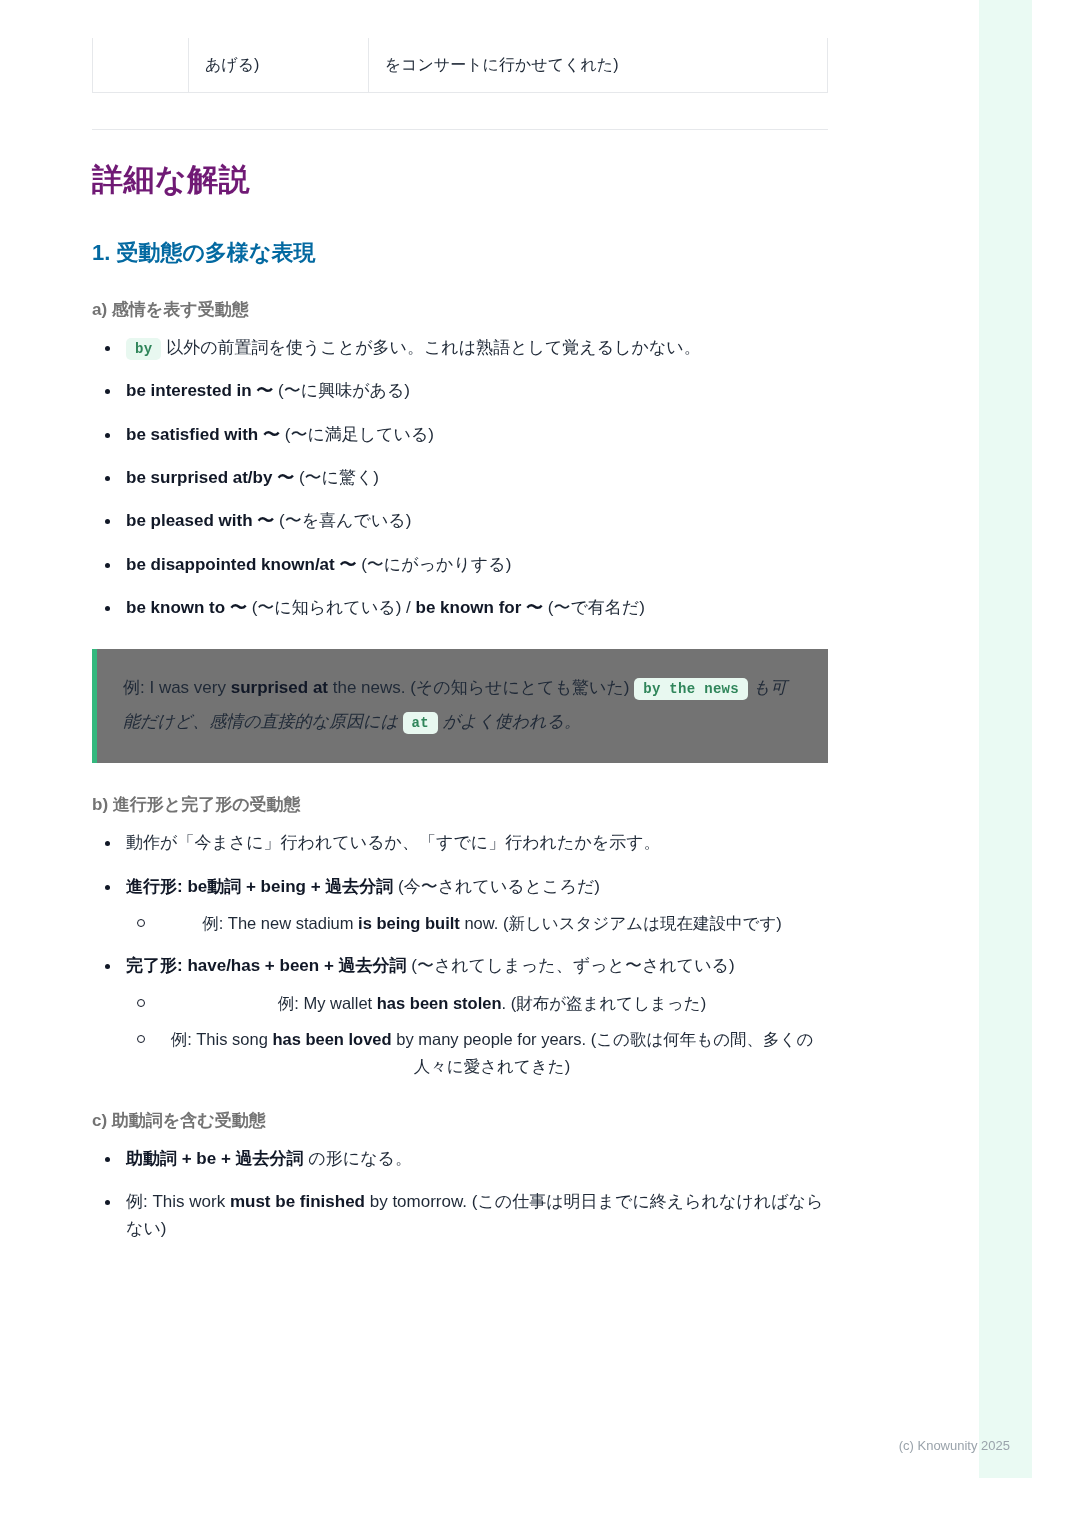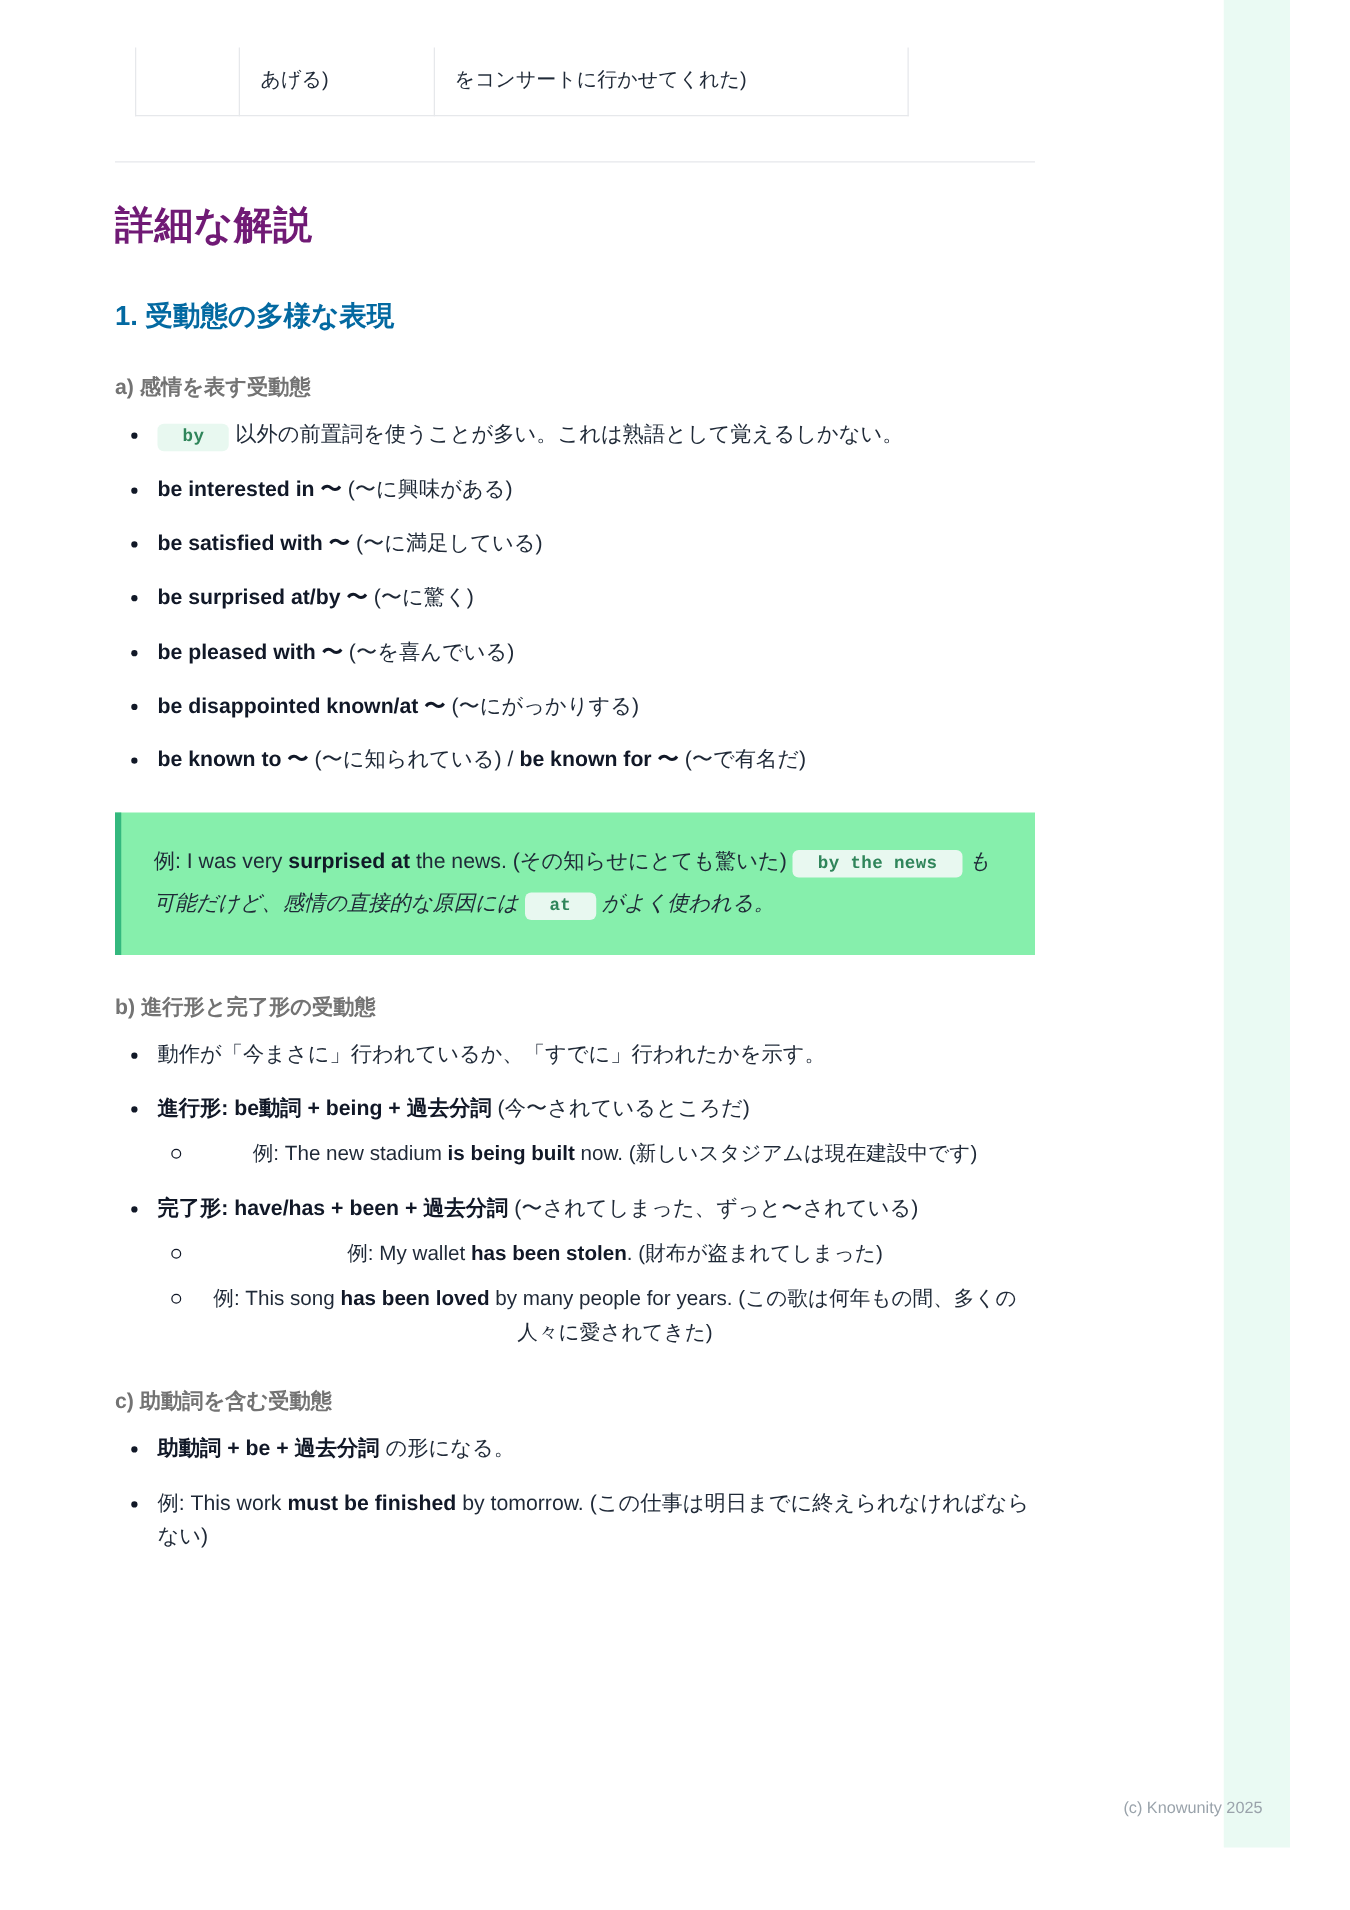--- a/index.html
+++ b/index.html
@@ -29,26 +29,25 @@
 
   .page {
     position: absolute;
     left: 92px;
     top: 0;
     width: 736px;
   }
 
   
   .table-frag {
-    width: 619px;
+    width: 736px;
     border: 1px solid #e6e8eb;
     border-top: none;
     border-collapse: collapse;
     margin-top: 38px;
-    margin-left: 16px;
   }
   .table-frag td {
     border: 1px solid #e6e8eb;
     border-top: none;
     padding: 14px 16px;
     font-size: 16px;
     line-height: 1.6;
     vertical-align: top;
     color: #1f2937;
   }
@@ -133,29 +132,29 @@
     background: transparent;
   }
 
   b, .b { font-weight: bold; color: #111827; }
 
   code.inline {
     font-family: "Liberation Mono", monospace;
     background: #e8f8f0;
     color: #2f855a;
     border-radius: 5px;
-    padding: 3px 20px;
+    padding: 3px 9px;
     font-size: 14px;
     font-weight: bold;
     letter-spacing: .3px;
   }
 
   .callout {
     margin-top: 28px;
-    background: #86efac;
+    background: #737373;
     border-left: 5px solid #34b87e;
     padding: 22px 26px 24px 26px;
     font-size: 17px;
     line-height: 2.0;
     color: #1f2937;
   }
   .callout .ital {
     font-style: italic;
   }
 

